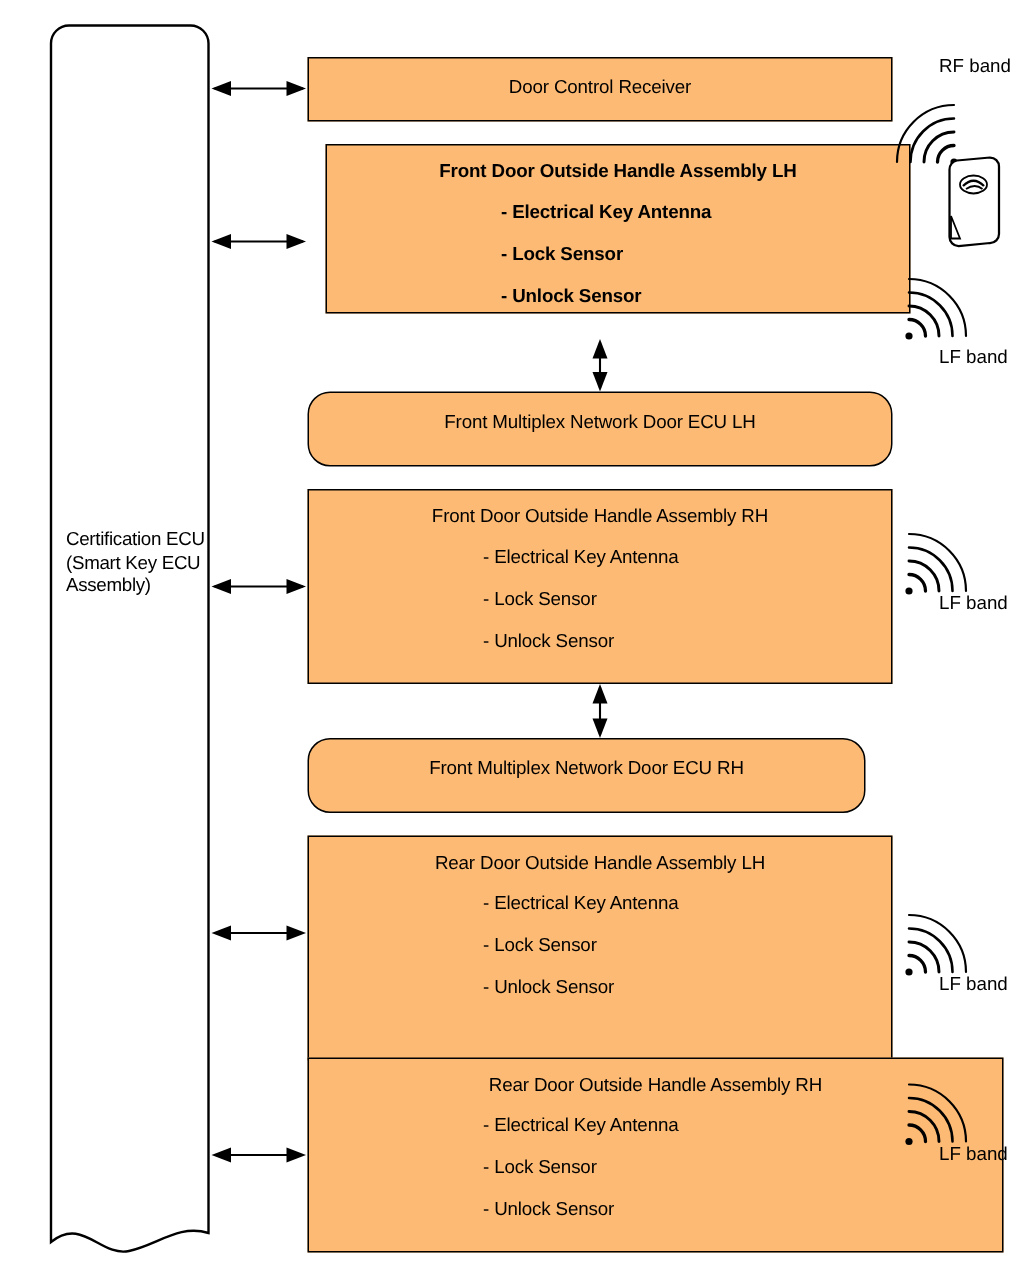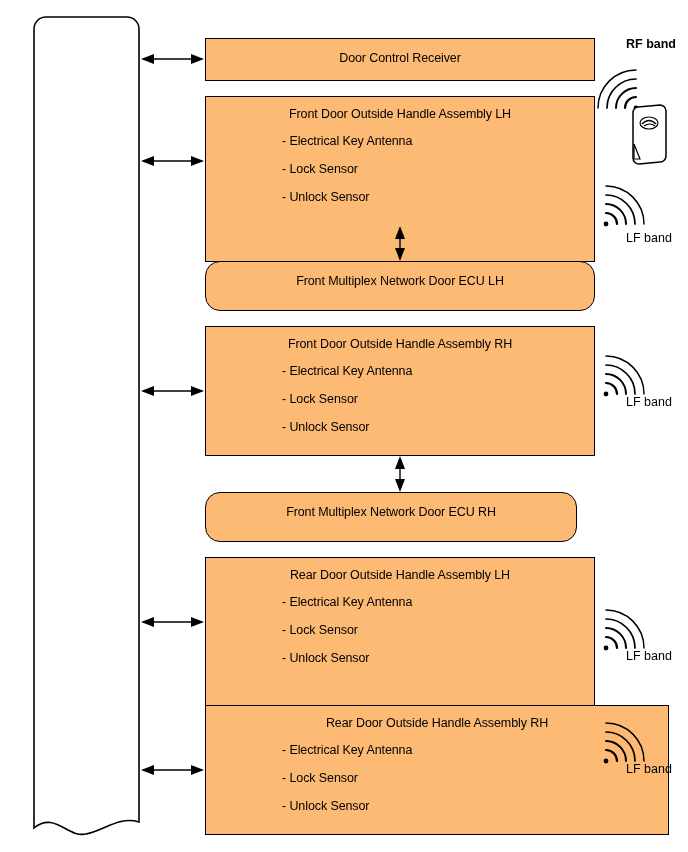--- a/index.html
+++ b/index.html
@@ -33,20 +33,21 @@
     white-space:nowrap;
   }
   .bullets{
     position:absolute;
     font-size:12.5px;
     letter-spacing:-0.1px;
   }
   .bullets .bullet{
     white-space:nowrap;
     margin-bottom:14px;
+    margin-left:40px;
   }
 
   
   #ecu-shell{
     position:absolute;
     left:33px;
     top:16px;
     width:107px;
     height:820px;
   }
@@ -80,26 +81,27 @@
       <path class="stroke" d="M 1 812
            C 22 795, 34 822, 53 818
            C 72 814, 86 800, 106 806
            L 106 13
            A 12 12 0 0 0 94 1
            L 13 1
            A 12 12 0 0 0 1 13
            Z"></path>
     </svg>
   </div>
+  <div id="ecu-label">Certification ECU (Smart Key ECU Assembly)</div>
 
   <div id="boxes">
       <div class="box" style="left: 205px; top: 38px; width: 390px; height: 43px;">
         <div class="box-title" style="top: 12px;">Door Control Receiver</div>
       </div>
-      <div class="box" style="left: 205px; top: 96px; width: 390px; height: 166px;">
+      <div class="box" style="left: 217px; top: 96px; width: 390px; height: 113px; font-weight: bold;">
         <div class="box-title" style="top: 10px;">Front Door Outside Handle Assembly LH</div>
         <div class="bullets" style="left: 76px; top: 37px;">
           <div class="bullet">- Electrical Key Antenna</div>
           <div class="bullet">- Lock Sensor</div>
           <div class="bullet">- Unlock Sensor</div>
         </div>
       </div>
       <div class="box rounded" style="left: 205px; top: 261px; width: 390px; height: 50px;">
         <div class="box-title" style="top: 12px;">Front Multiplex Network Door ECU LH</div>
       </div>
@@ -206,20 +208,20 @@
         <path d="M 6 13 A 29 29 0 0 1 35 42" fill="none" stroke="#000" stroke-width="1.70" stroke-linecap="round"></path>
         <path d="M 6 4 A 38 38 0 0 1 44 42" fill="none" stroke="#000" stroke-width="1.45" stroke-linecap="round"></path>
       </svg>
       <svg width="38" height="62" viewBox="0 0 38 62" style="position: absolute; left: 629px; top: 104px;">
         <path d="M 9 3 L 31 1 A 6 6 0 0 1 37 7 L 37 52 A 6 6 0 0 1 31 58 L 10 60 A 6 6 0 0 1 4 54 L 4 9 A 6 6 0 0 1 9 3 Z" fill="#fff" stroke="#000" stroke-width="1.5"></path>
         <path d="M 5 40 L 11 55 L 5 55 Z" fill="#fff" stroke="#000" stroke-width="1.2"></path>
         <ellipse cx="20" cy="19" rx="9" ry="6" fill="#fff" stroke="#000" stroke-width="1.2"></ellipse>
         <path d="M 13 20 Q 20 13 27 20" fill="none" stroke="#000" stroke-width="1.6"></path>
         <path d="M 15 22 Q 21 18 26 22" fill="none" stroke="#000" stroke-width="1.2"></path>
       </svg>
-      <div class="band-label" style="left: 626px; top: 37px; font-weight: bold;">RF band</div>
+      <div class="band-label" style="left: 626px; top: 37px;">RF band</div>
       <div class="band-label" style="left: 626px; top: 231px;">LF band</div>
       <div class="band-label" style="left: 626px; top: 395px;">LF band</div>
       <div class="band-label" style="left: 626px; top: 649px;">LF band</div>
       <div class="band-label" style="left: 626px; top: 762px;">LF band</div>
     </div>
 
 </div>
 
 </body></html>

